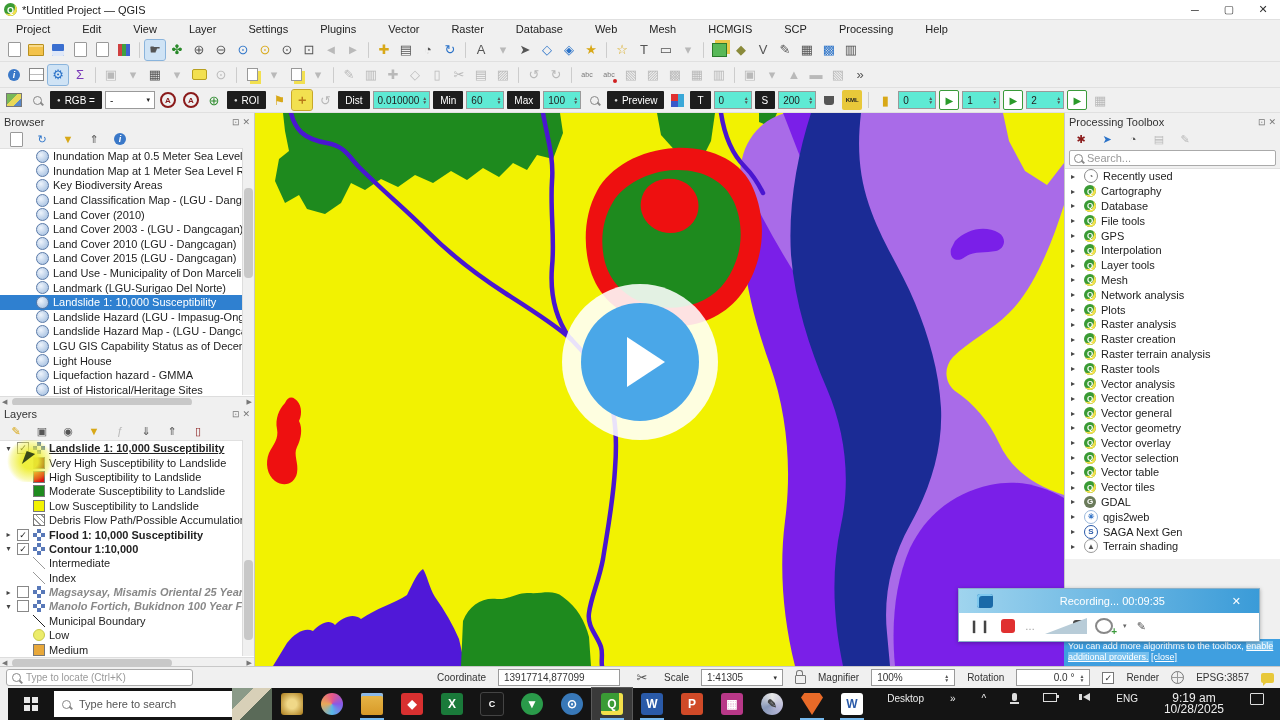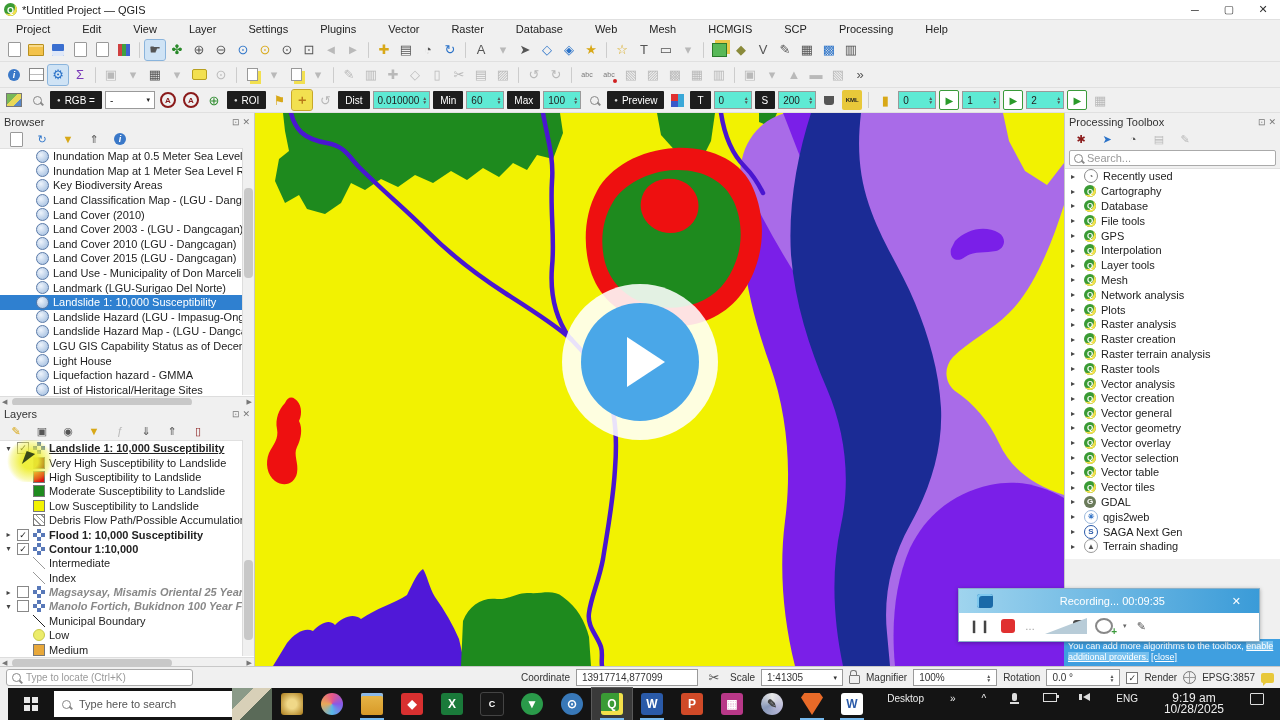--- a/index.html
+++ b/index.html
@@ -130,21 +130,21 @@
   #rec .knob{width:12px;height:14px;background:#4a4a4a;border-radius:3px 3px 4px 4px;margin-left:-14px}
   #rec .cam2{width:14px;height:12px;border-radius:50%;border:2px solid #888;position:relative}
   #rec .cam2::after{content:"+";color:#3a9a3a;font-weight:bold;font-size:10px;position:absolute;right:-6px;bottom:-5px}
   
   #toolbox-note{left:1064px;top:639px;width:216px;height:27px;background:#3f9fe0;color:#fff;font-size:9px;
       padding:2px 4px;box-sizing:border-box;line-height:11px}
   #toolbox-note a{color:#fff;text-decoration:underline}
   #toolbox-note .hl{background:#77c0ee}
   
   #statusbar{left:0;top:666px;width:1280px;height:22px;background:#f0f0f0;border-top:1px solid #c8c8c8;
-      display:flex;align-items:center;padding:0 6px;box-sizing:border-box;gap:6px;font-size:10px;color:#333}
+      display:flex;align-items:center;padding:0 6px;box-sizing:border-box;gap:12px;font-size:10px;color:#333}
   #locator{width:175px;height:15px;border:1px solid #aaa;border-radius:3px;background:#fff;display:flex;
       align-items:center;gap:5px;padding:0 5px;color:#999}
   .sb-input{background:#fff;border:1px solid #9a9a9a;height:15px;display:flex;align-items:center;padding:0 5px;font-size:10px}
   .sb-spin .arrows{display:inline-flex;flex-direction:column;font-size:5px;color:#555;line-height:4px;margin-left:5px}
   .sb-check{width:10px;height:10px;border:1px solid #777;background:#fff;font-size:9px;line-height:10px;text-align:center}
   .lockico{width:9px;height:7px;border:1.5px solid #777;border-radius:1px;position:relative;margin-top:4px}
   .lockico::before{content:"";position:absolute;width:5px;height:4px;border:1.5px solid #777;border-bottom:none;
       border-radius:3px 3px 0 0;left:0;top:-6px}
   .globeico{width:11px;height:11px;border-radius:50%;border:1px solid #777;background:
       linear-gradient(90deg,transparent 45%,#999 45%,#999 55%,transparent 55%),
@@ -898,21 +898,21 @@
     <span>1:41305</span>
       <span style="font-size:7px">▾</span>
   </span>
   <span class="lockico"></span>
   <span>Magnifier</span>
   <span class="sb-input sb-spin" style="width:72px;justify-content:space-between">
     <span>100%</span>
       <span class="arrows">▲<br>▼</span>
   </span>
   <span>Rotation</span>
-  <span class="sb-input sb-spin" style="width:62px;justify-content:space-between">
+  <span class="sb-input sb-spin" style="width:62px;justify-content:flex-end">
     <span>0.0 °</span>
       <span class="arrows">▲<br>▼</span>
   </span>
   <span class="sb-check">✓</span>
   <span>Render</span>
   <span class="globeico"></span>
   <span>EPSG:3857</span>
   <span class="chatico"></span>
 </div>
 

